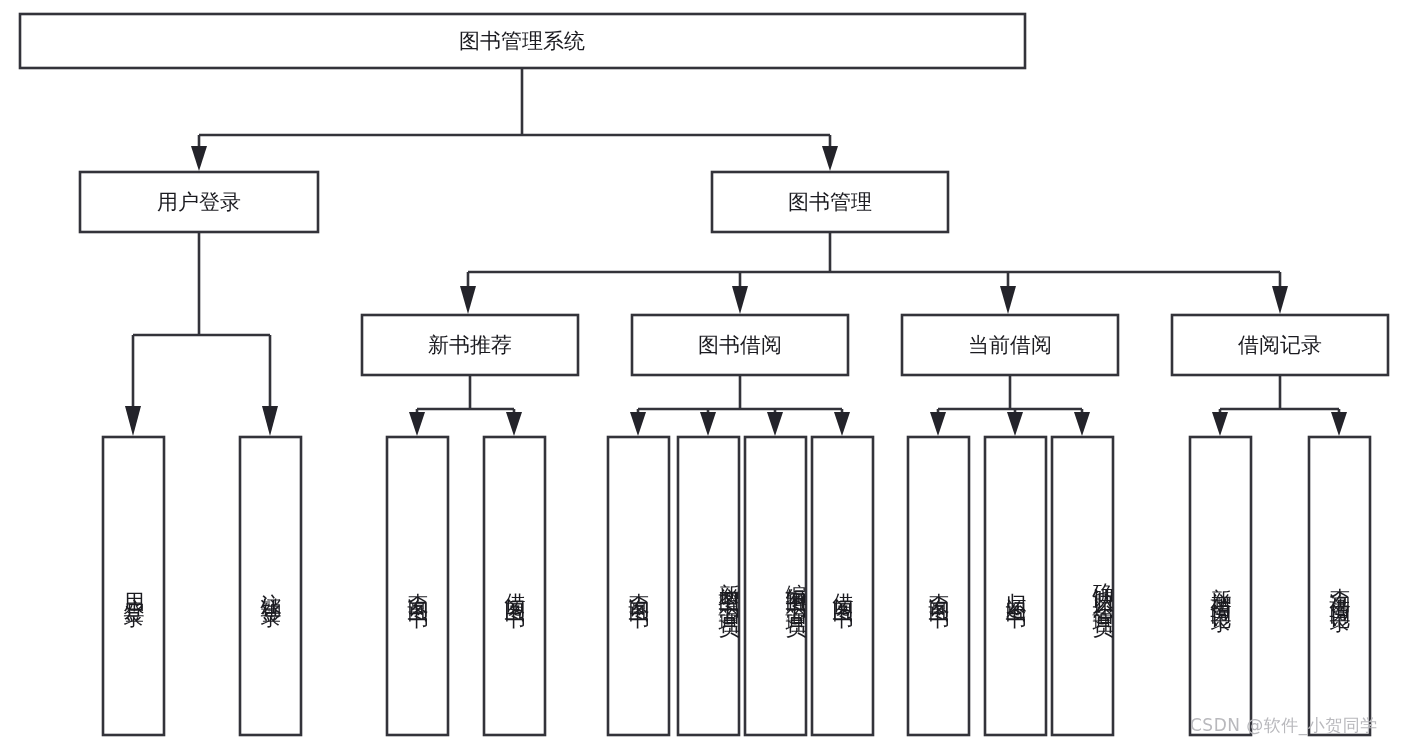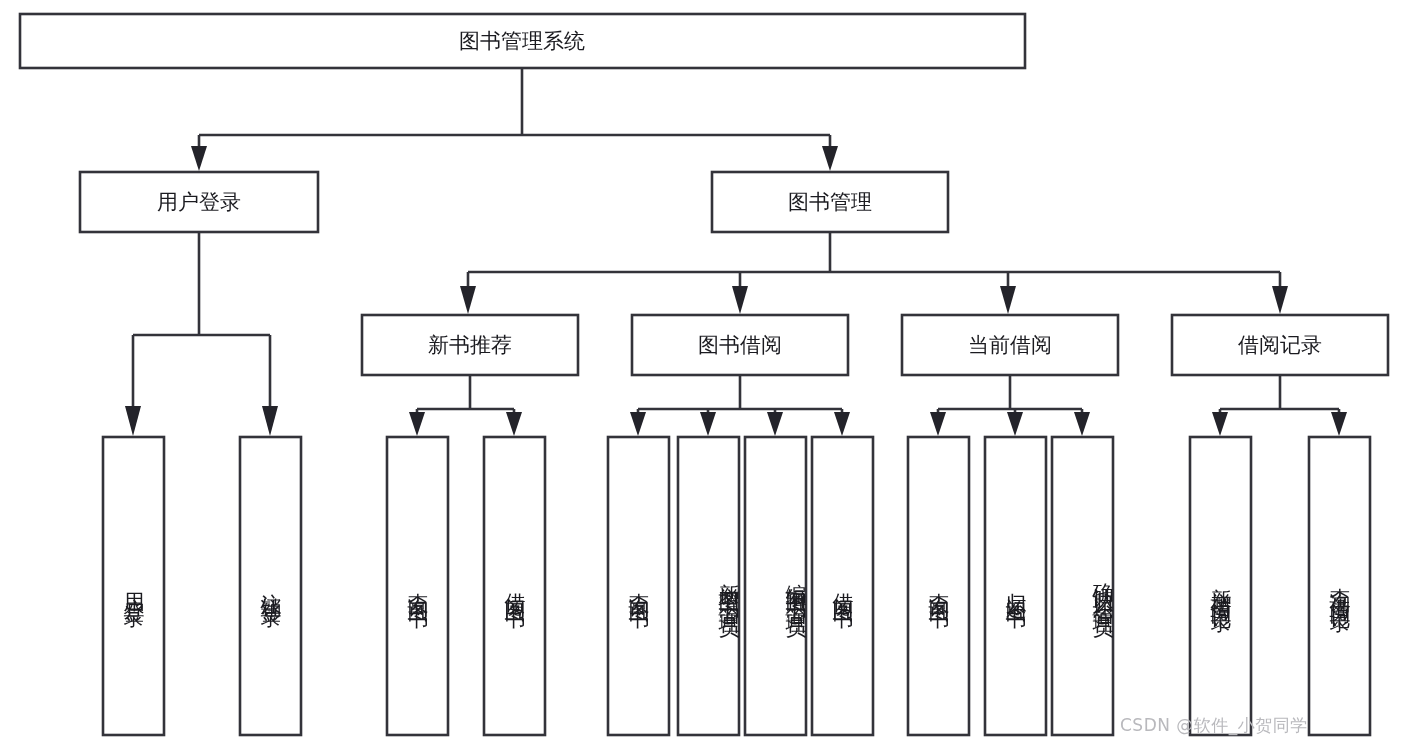--- a/index.html
+++ b/index.html
@@ -211,15 +211,15 @@
   <div class="leaf-label" style="left:608px; top:437px; width:61px; height:298px; align-items:center; display:flex; justify-content:center;">查询图书</div>
   <div class="leaf-label" style="left:678px; top:443px; width:61px; height:290px; align-items:flex-start; display:flex; justify-content:center;">新增图书（管理员）</div>
   <div class="leaf-label" style="left:745px; top:443px; width:61px; height:290px; align-items:flex-start; display:flex; justify-content:center;">编辑图书（管理员）</div>
   <div class="leaf-label" style="left:812px; top:437px; width:61px; height:298px; align-items:center; display:flex; justify-content:center;">借阅图书</div>
   <div class="leaf-label" style="left:908px; top:437px; width:61px; height:298px; align-items:center; display:flex; justify-content:center;">查询图书</div>
   <div class="leaf-label" style="left:985px; top:437px; width:61px; height:298px; align-items:center; display:flex; justify-content:center;">归还图书</div>
   <div class="leaf-label" style="left:1052px; top:443px; width:61px; height:290px; align-items:flex-start; display:flex; justify-content:center;">确认归还（管理员）</div>
   <div class="leaf-label" style="left:1190px; top:437px; width:61px; height:298px; align-items:center; display:flex; justify-content:center;">新增借阅记录</div>
   <div class="leaf-label" style="left:1309px; top:437px; width:61px; height:298px; align-items:center; display:flex; justify-content:center;">查询借阅记录</div>
 
-  <div class="watermark" style="left:1120px; top:714px;">CSDN @软件_小贺同学</div>
+  <div class="watermark" style="left:1190px; top:714px;">CSDN @软件_小贺同学</div>
 
 </div>
 
 </body></html>

